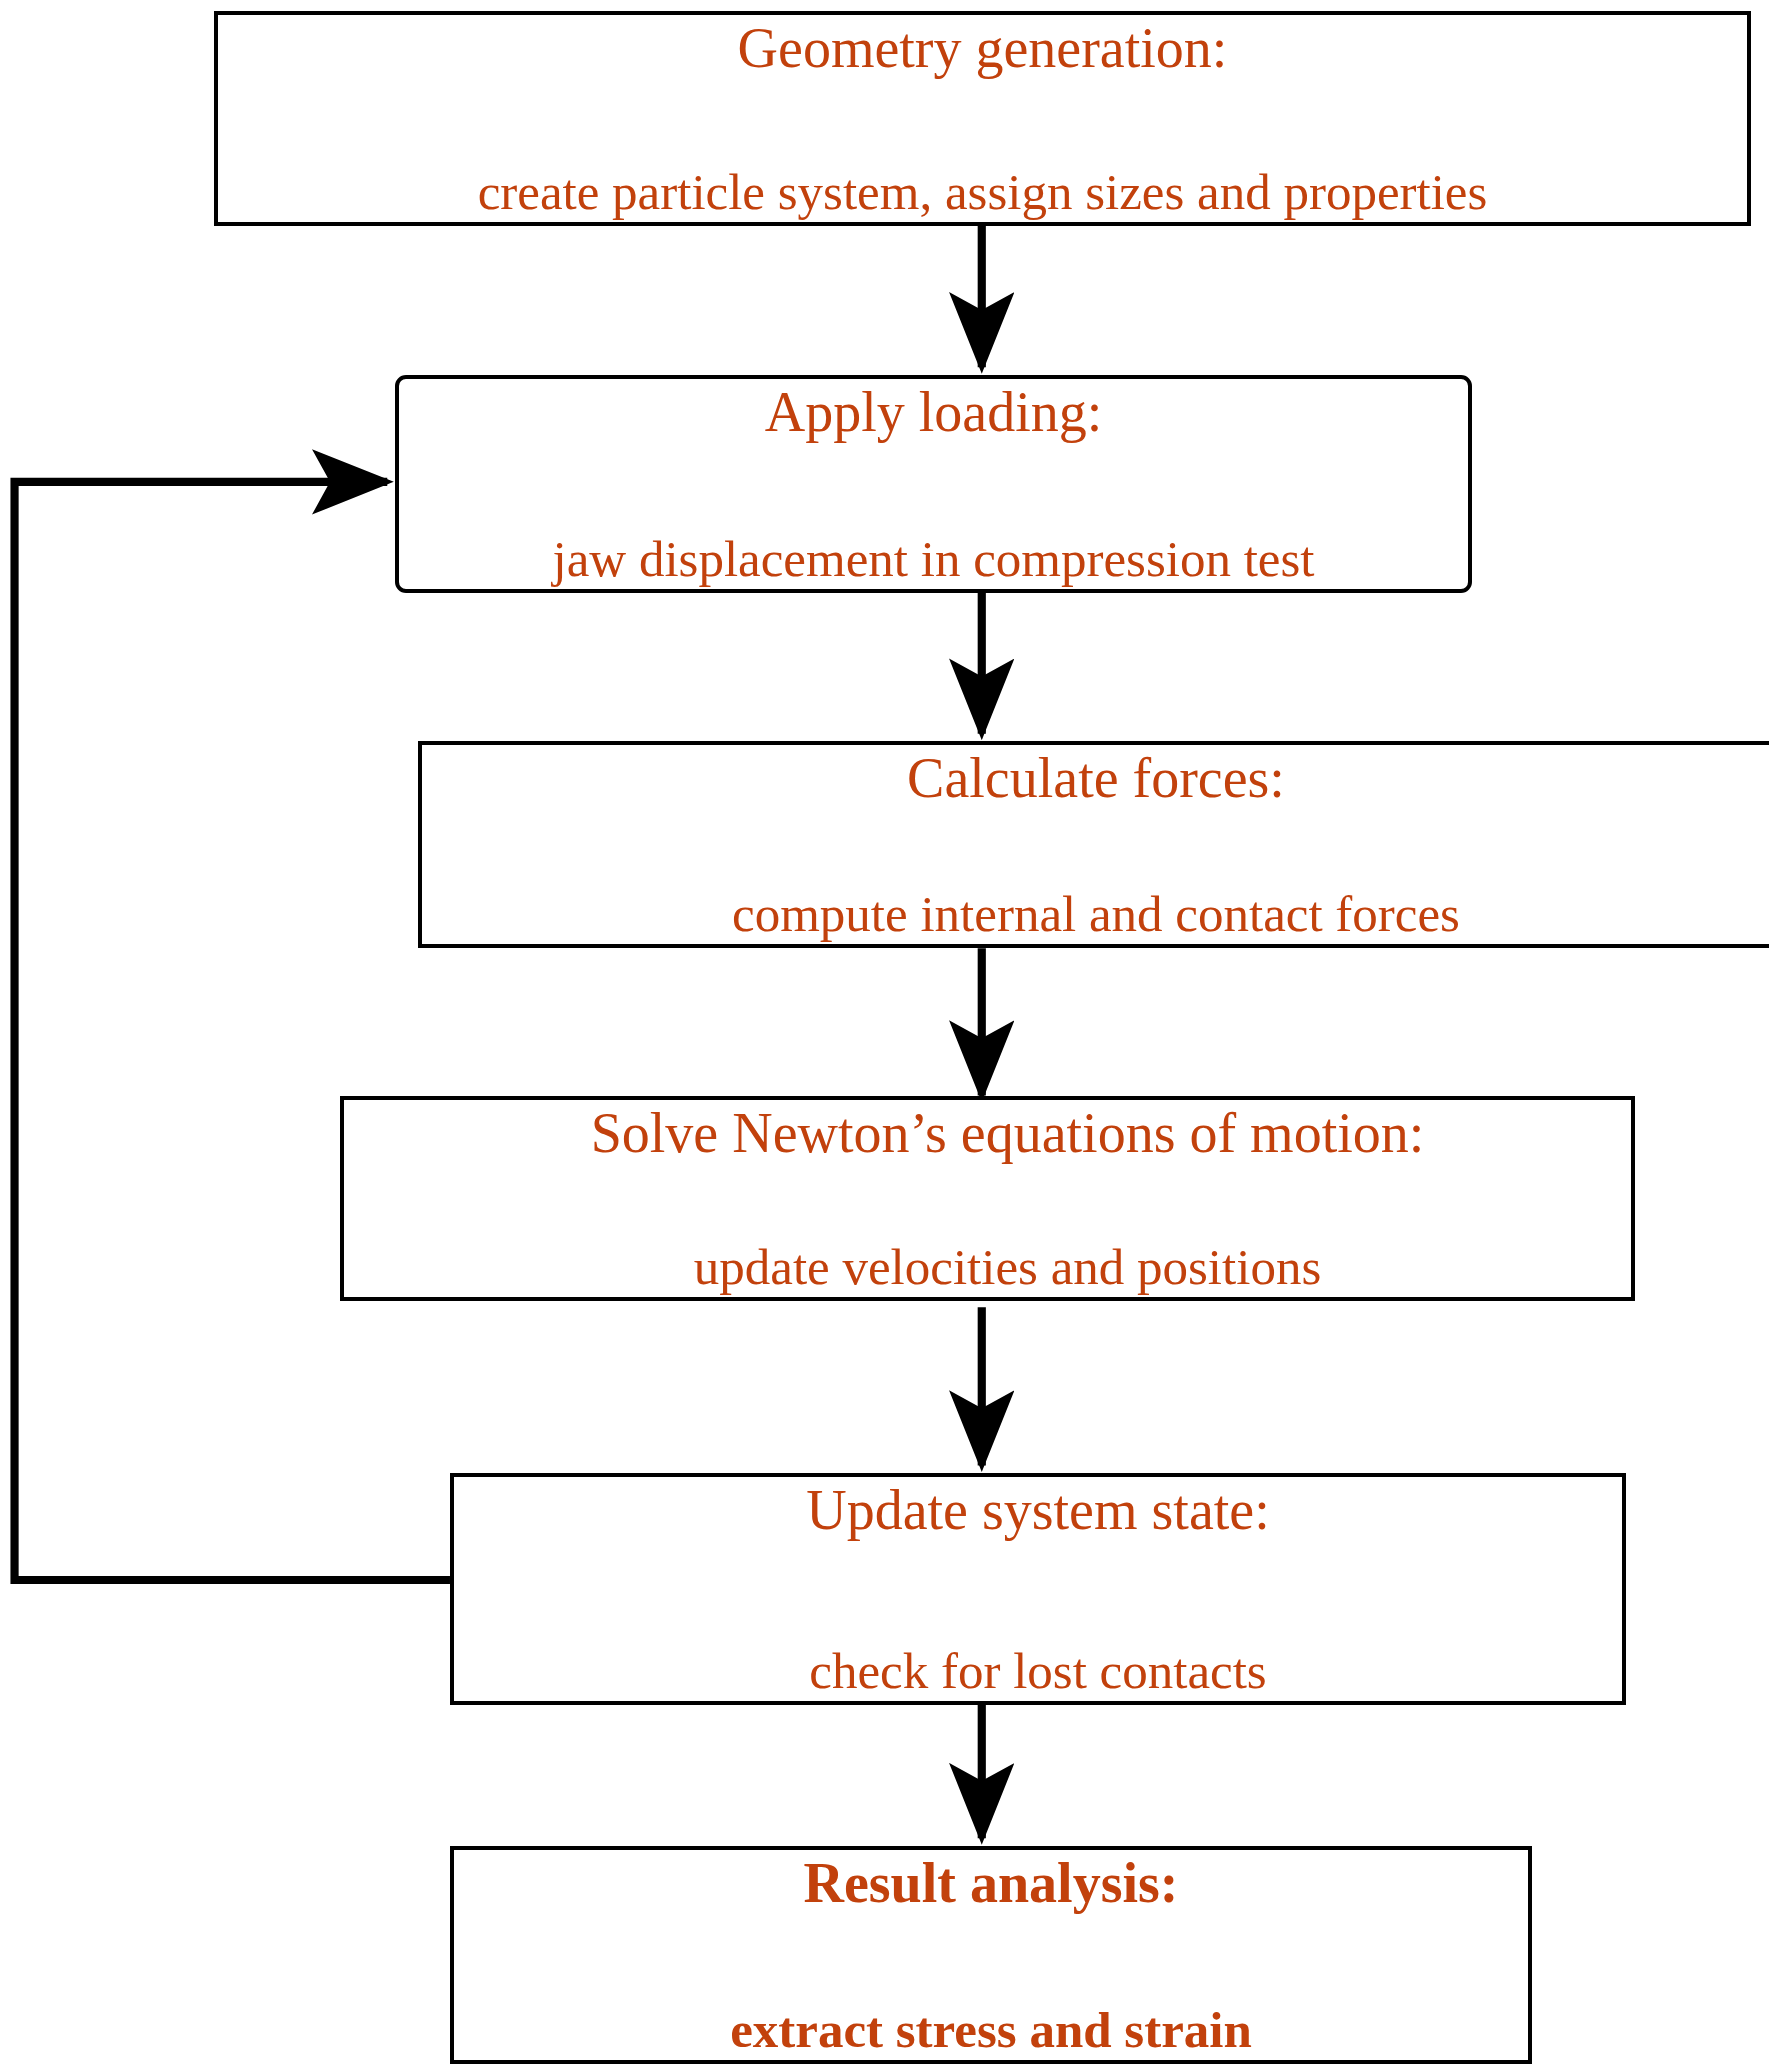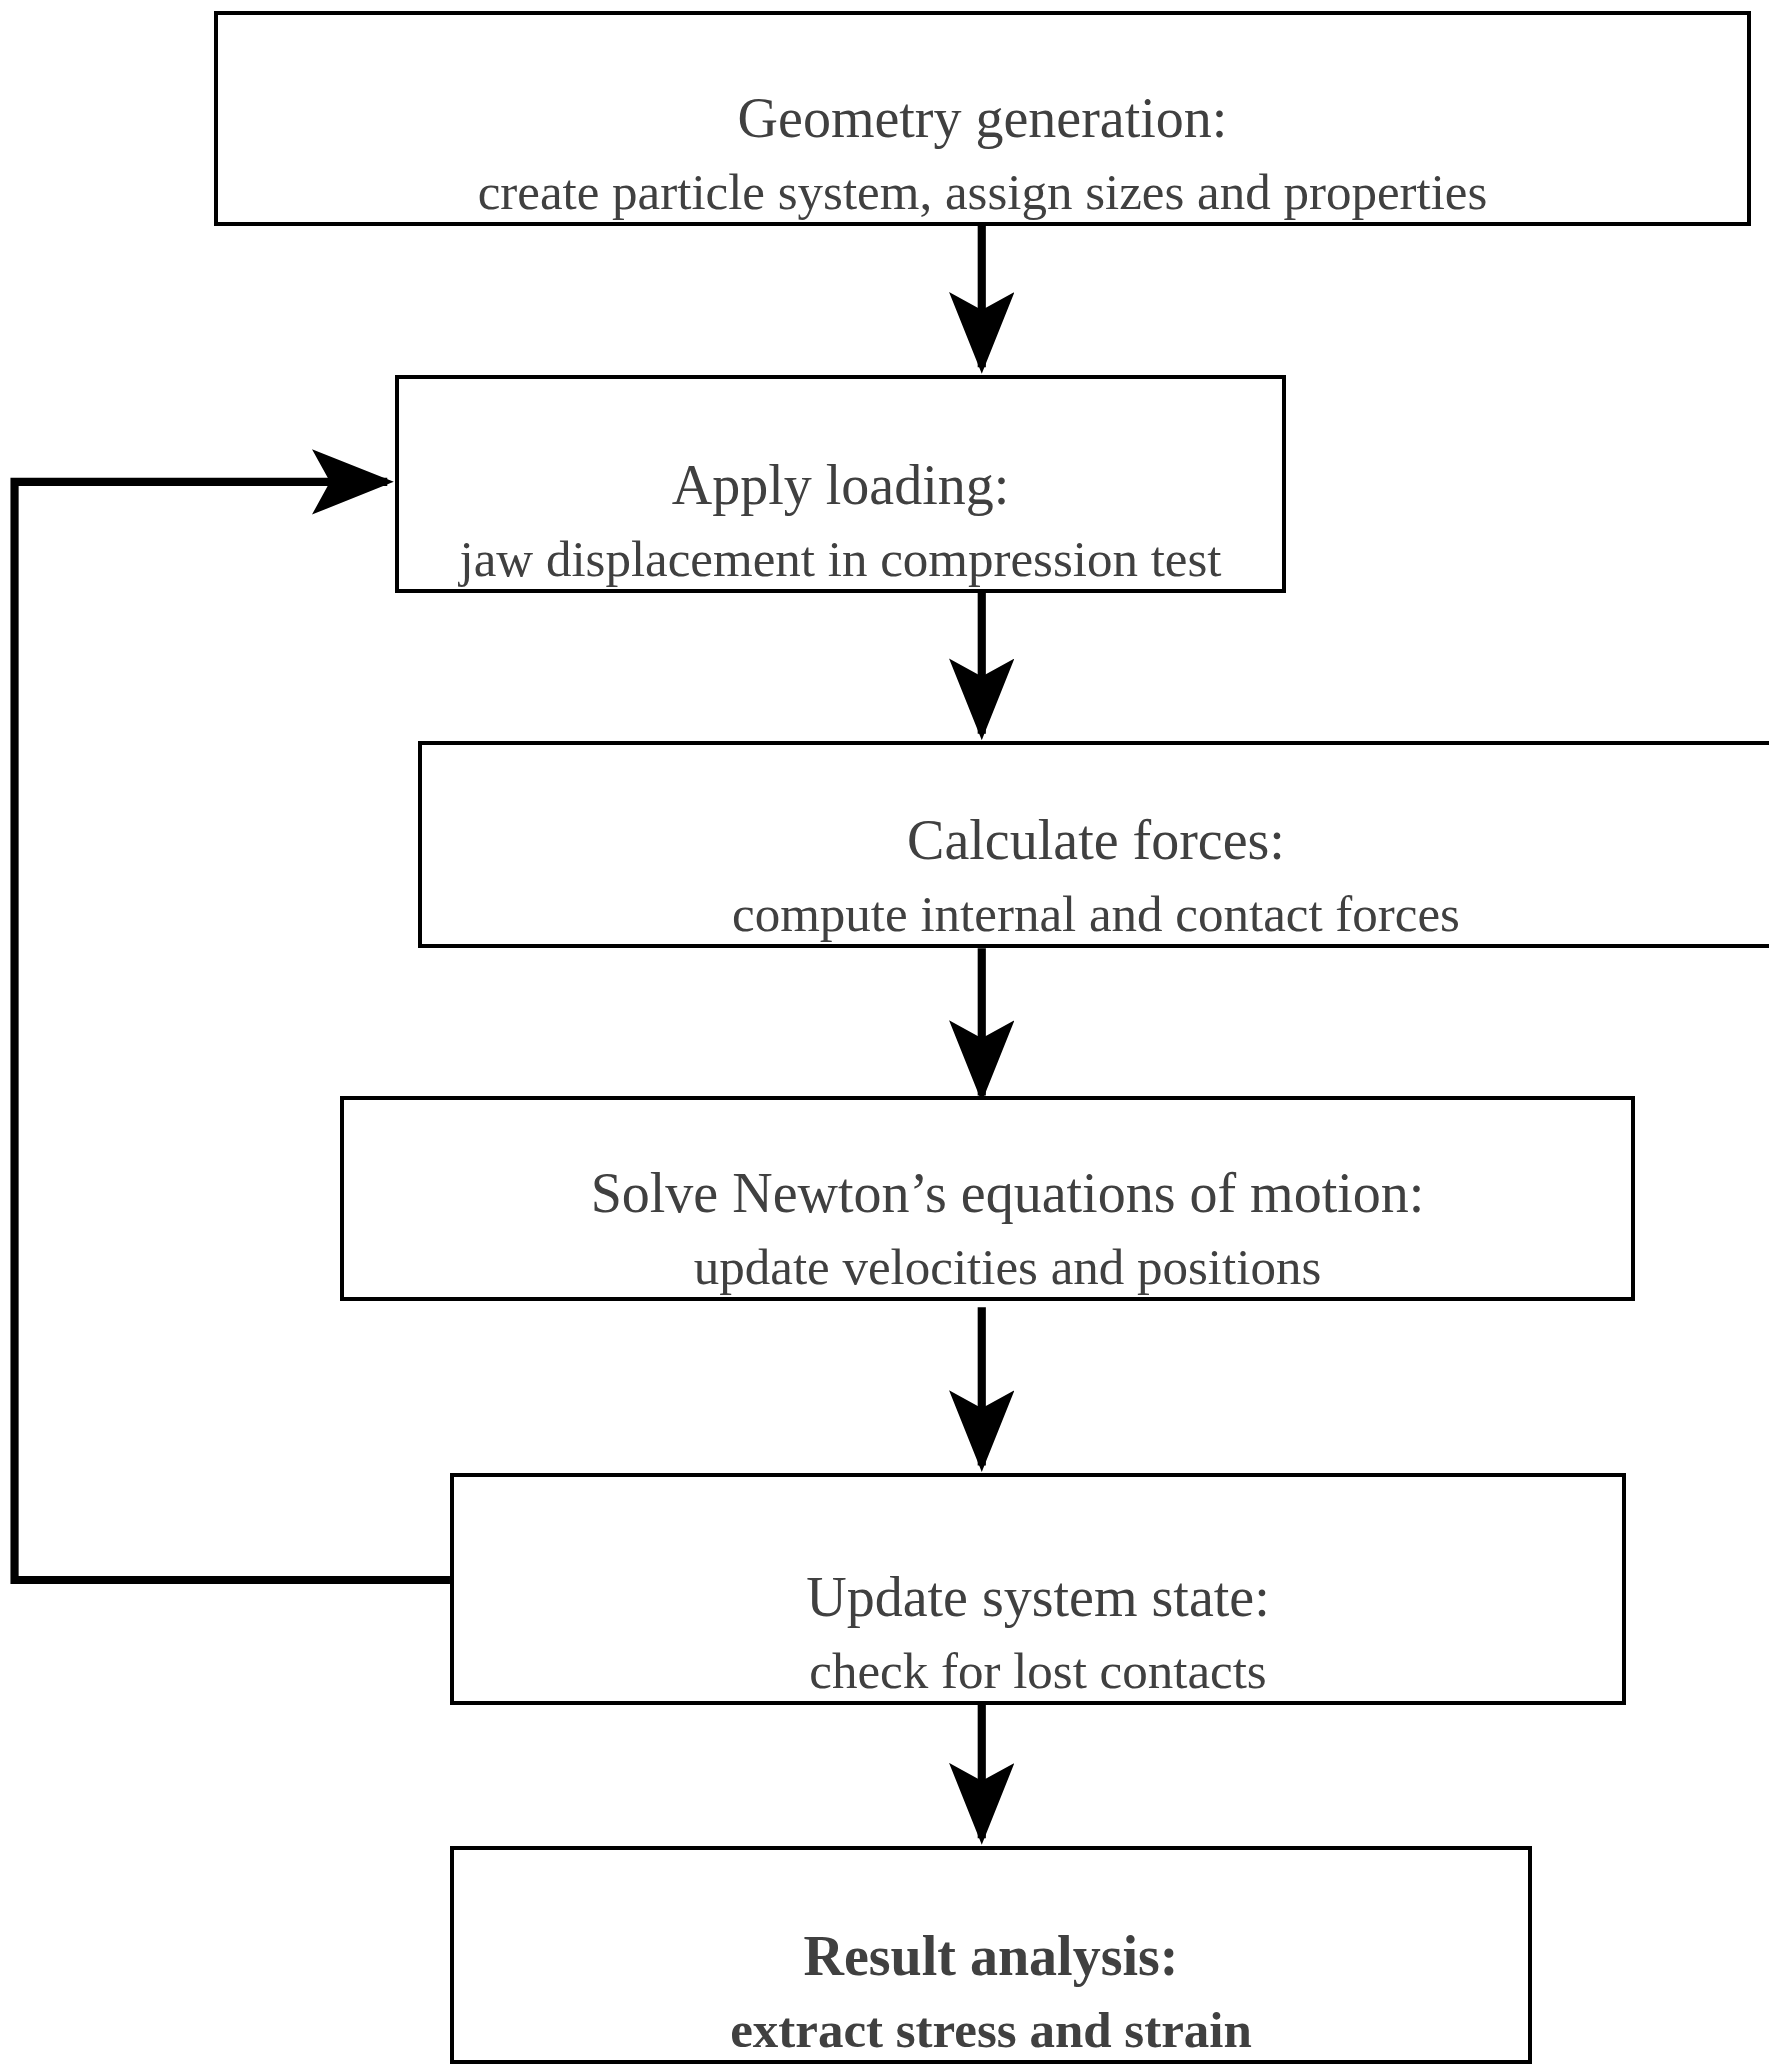--- a/index.html
+++ b/index.html
@@ -16,23 +16,23 @@
     overflow: hidden;
   }
   .flow-box {
     position: absolute;
     box-sizing: border-box;
     border: 4.5px solid #000000;
     background: #ffffff;
     display: flex;
     flex-direction: column;
     align-items: center;
-    justify-content: flex-end;
+    justify-content: space-between;
     text-align: center;
-    color: #404040;
+    color: #c2410c;
     line-height: 1.18;
   }
   .box-title {
     font-size: 56px;
     white-space: nowrap;
   }
   .box-sub {
     font-size: 51px;
     white-space: nowrap;
     margin-top: 11px;
@@ -81,21 +81,21 @@
     <g>
       <polyline points="495,1738 16,1738 16,530 426,530" fill="none" stroke="#000000" stroke-width="9" marker-end="url(#arrowhead)"></polyline>
     </g>
   </svg>
 
   <div class="flow-box" style="left:214px; top:11px; width:1537px; height:215px;">
     <div class="box-title">Geometry generation:</div>
     <div class="box-sub">create particle system, assign sizes and properties</div>
   </div>
 
-  <div class="flow-box" style="left:395px; top:375px; width:891px; height:218px;">
+  <div class="flow-box" style="left:395px; top:375px; width:1077px; height:218px;border-radius:11px;">
     <div class="box-title">Apply loading:</div>
     <div class="box-sub">jaw displacement in compression test</div>
   </div>
 
   <div class="flow-box" style="left:418px; top:741px; width:1356px; height:207px;">
     <div class="box-title">Calculate forces:</div>
     <div class="box-sub">compute internal and contact forces</div>
   </div>
 
   <div class="flow-box" style="left:340px; top:1096px; width:1295px; height:205px;padding-left:40px;">

